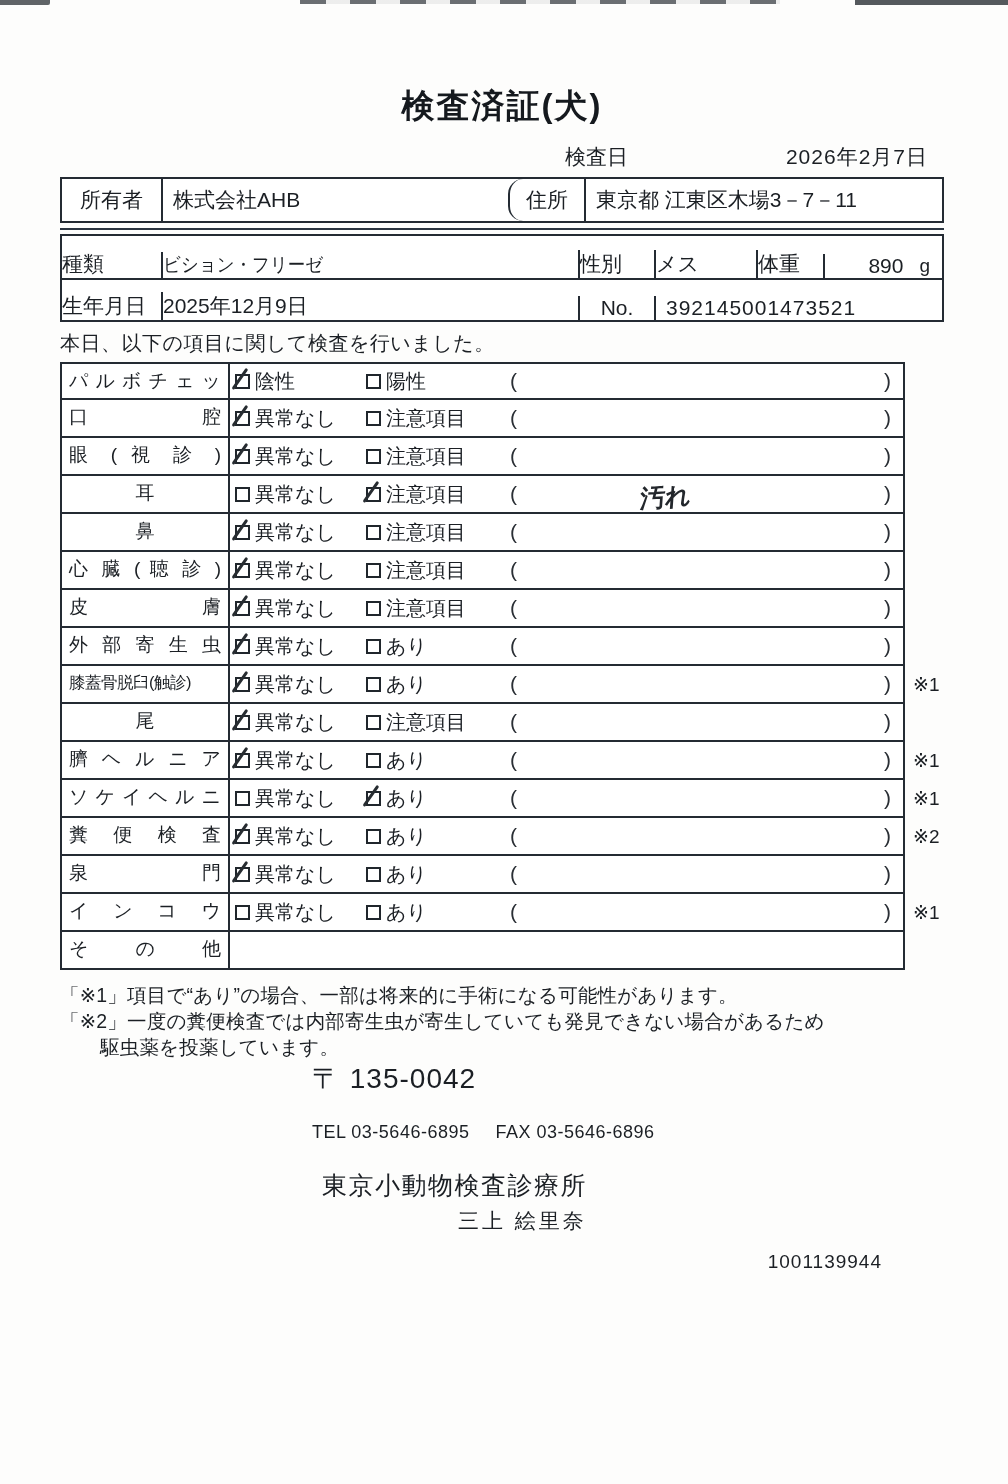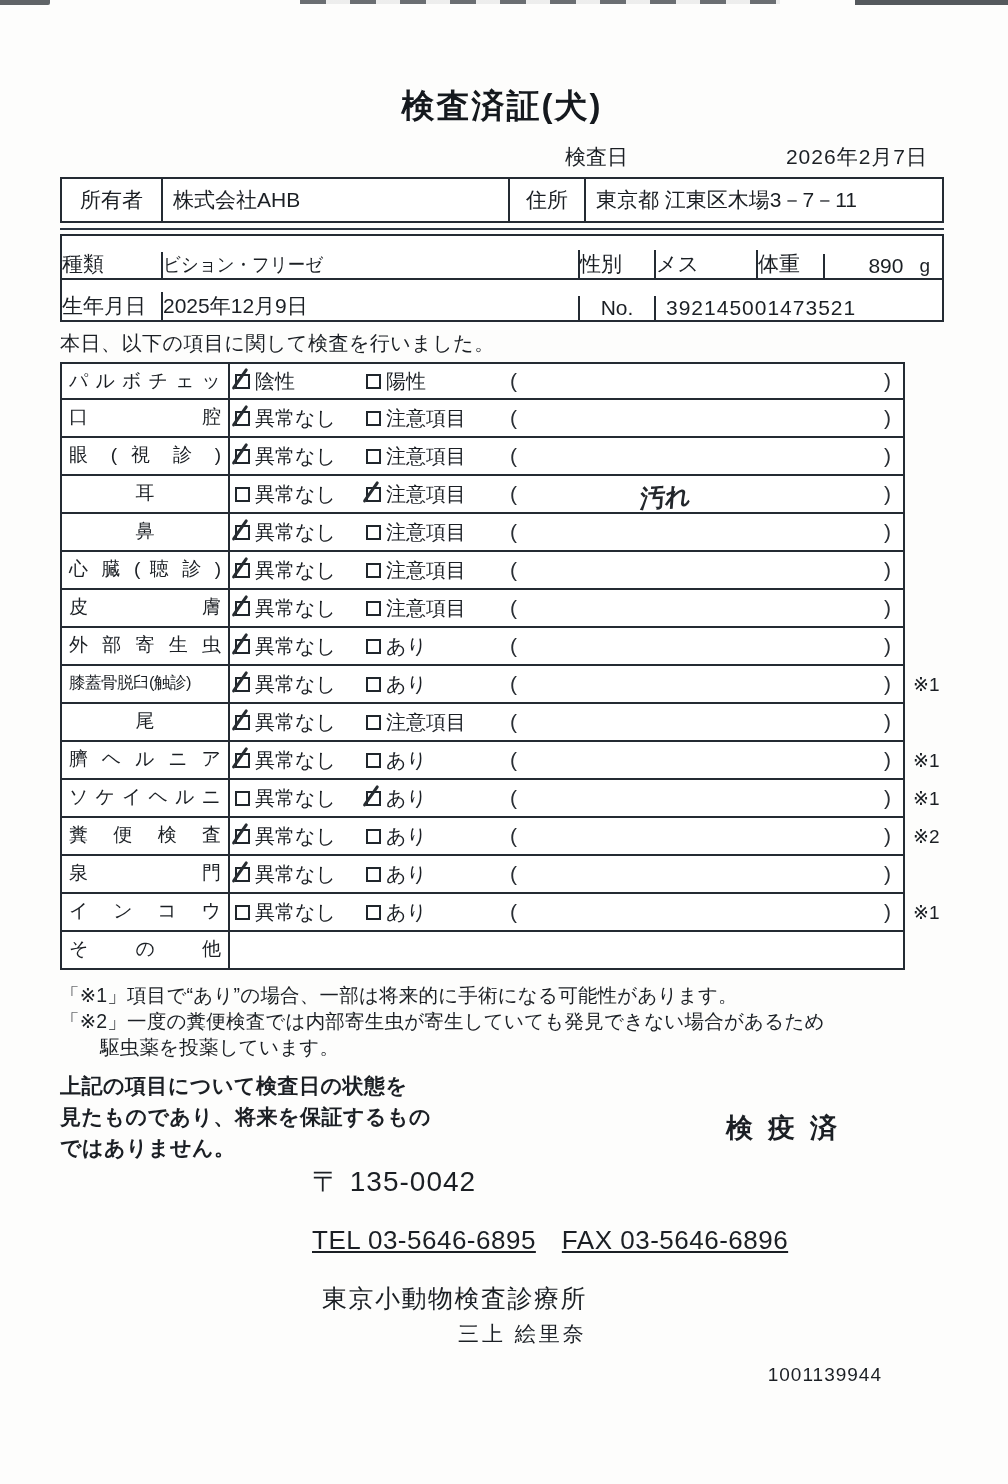--- a/index.html
+++ b/index.html
@@ -19,21 +19,21 @@
   .content { position:absolute; left:60px; top:0; width:884px; }
 
   .title { margin-top:84px; text-align:center; font-size:33px; font-weight:600; letter-spacing:2px; color:#15191e; }
 
   .daterow { position:relative; margin-top:14px; height:24px; font-size:21px; }
   .daterow .dlabel { position:absolute; left:505px; top:0; }
   .daterow .dvalue { position:absolute; right:16px; top:0; letter-spacing:1px; }
 
   .tbl { border:2px solid #242b33; display:flex; align-items:stretch; background:#fff; }
   .tbl .cell { display:flex; align-items:center; font-size:21px; }
-  .tbl .lab { justify-content:center; }
+  .tbl .lab { justify-content:center;border-radius:15px; }
   .tbl .val { padding-left:10px; }
   .bl { border-left:2px solid #242b33; }
 
   .t1 { margin-top:10px; height:46px; }
   .w-ownlab { width:99px; }  .w-ownval { width:347px; }
   .w-addlab { width:76px; }  .w-addval { flex:1; }
 
   .rule { margin-top:5px; height:2px; background:#2a3440; }
 
   .t2 { margin-top:4px; border:2px solid #242b33; background:#fff; }
@@ -79,21 +79,21 @@
 
   .notes { margin-top:12px; font-size:19.5px; line-height:26px; letter-spacing:.2px; }
   .notes .indent { padding-left:40px; }
 
   .bottomrow { display:flex; margin-top:10px; }
   .statement { width:460px; font-size:21px; line-height:31px; font-weight:600; letter-spacing:.5px; }
   .stamp { margin-left:auto; margin-right:92px; margin-top:40px; font-size:27px;
            font-weight:600; letter-spacing:15px; white-space:nowrap; align-self:flex-start; }
 
   .postal { margin-top:0; padding-left:252px; font-size:28px; display:flex; gap:44px; letter-spacing:1px; }
-  .telfax { margin-top:24px; padding-left:252px; font-size:26px; display:flex; gap:26px; letter-spacing:.5px;text-decoration:underline; }
+  .telfax { margin-top:24px; padding-left:252px; font-size:18px; display:flex; gap:26px; letter-spacing:.5px; }
   .clinic { margin-top:26px; padding-left:262px; font-size:25px; letter-spacing:1.5px; font-weight:500; }
   .examiner { margin-top:5px; padding-left:398px; font-size:21px; letter-spacing:3px; }
   .serial { margin-top:16px; text-align:right; padding-right:62px; font-size:19px; letter-spacing:1px; }
 </style>
 </head>
 <body>
 
 <div class="page">
   <div class="scan1"></div>
   <div class="scan2"></div>
@@ -485,28 +485,20 @@
       </div>
 
     </div>
 
     <div class="notes">
       <div>「※1」項目で“あり”の場合、一部は将来的に手術になる可能性があります。</div>
       <div>「※2」一度の糞便検査では内部寄生虫が寄生していても発見できない場合があるため</div>
       <div class="indent">駆虫薬を投薬しています。</div>
     </div>
 
-    <div class="bottomrow">
-      <div class="statement">
-        <div>上記の項目について検査日の状態を</div>
-        <div>見たものであり、将来を保証するもの</div>
-        <div>ではありません。</div>
-      </div>
-      <div class="stamp">検疫済</div>
-    </div>
 
     <div class="postal">
       <span>〒 135-0042</span>
     </div>
 
     <div class="telfax">
       <span>TEL 03-5646-6895</span>
       <span>FAX 03-5646-6896</span>
     </div>
 

